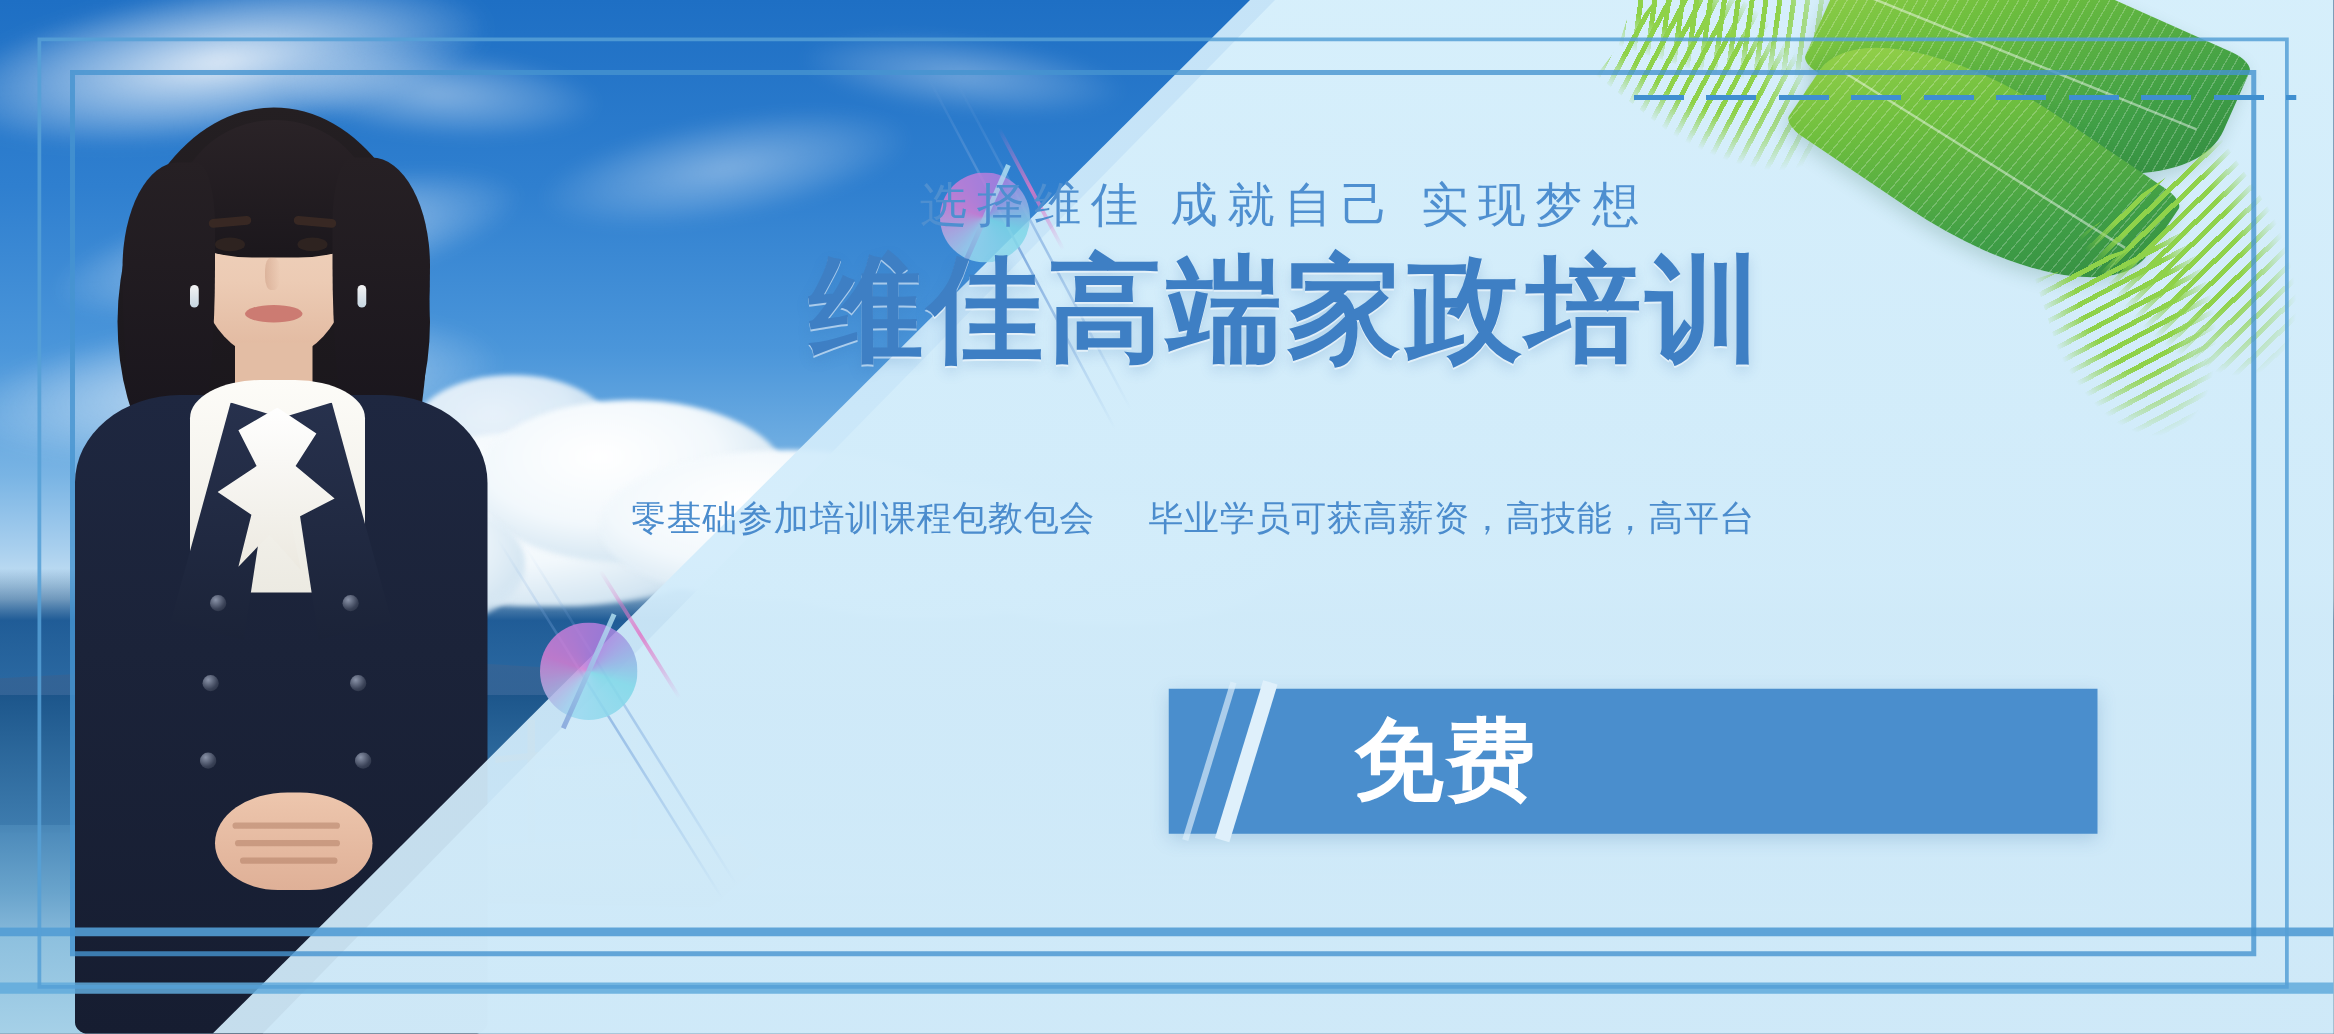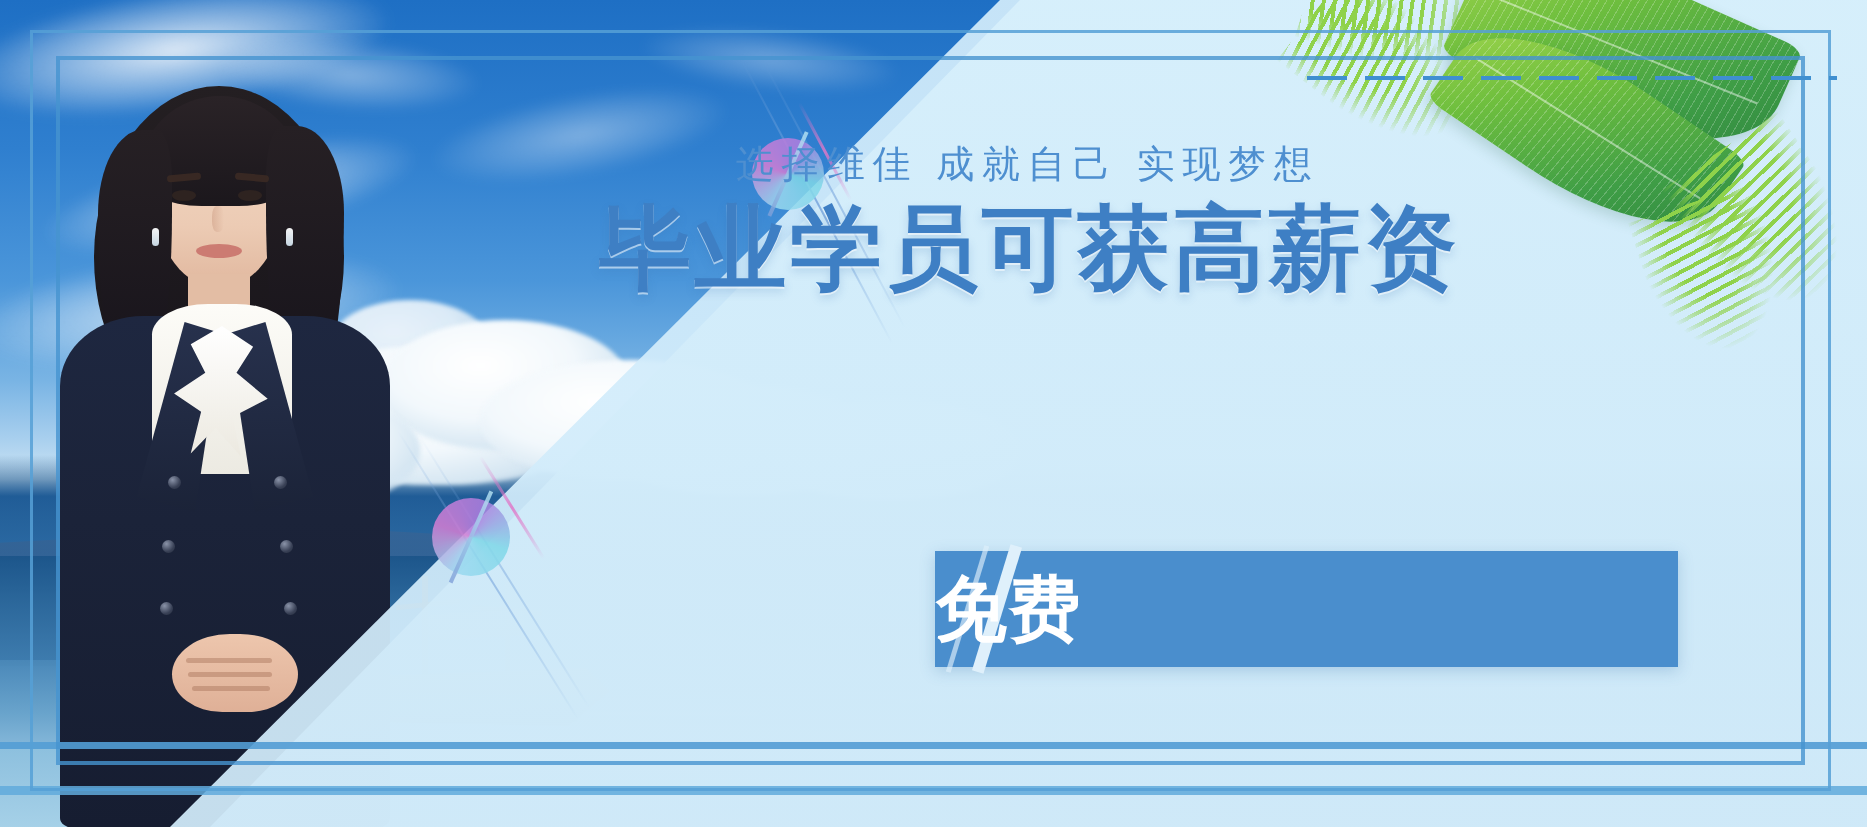--- a/index.html
+++ b/index.html
@@ -336,21 +336,21 @@
   }
   .cta .slash{
     position:absolute;left:56px;top:-8px;width:12px;height:132px;
     background:#dff0fb;transform:rotate(17deg);
   }
   .cta .slash2{
     position:absolute;left:30px;top:-8px;width:5px;height:132px;
     background:rgba(223,240,251,.65);transform:rotate(17deg);
   }
   .cta-free{
-    position:relative;
+    position:relative;margin-left:148px;
     font-size:72px;font-weight:bold;color:#ffffff;letter-spacing:.02em;
     line-height:1;
   }
   .cta-action{
     position:relative;margin-left:22px;
     font-size:56px;color:#ffffff;letter-spacing:.03em;line-height:1;
     font-weight:400;
   }
 
   
@@ -476,24 +476,29 @@
   <div class="frame frame-inner"></div>
   <div class="dash-line"></div>
 
   <div class="content">
 
     <div class="tagline">
       <span class="tagline-inner">选择维佳 成就自己 实现梦想</span>
     </div>
 
     <div class="headline">
-      <span class="headline-inner">毕业学员可获高薪资</span>
+      <span class="headline-inner">维佳高端家政培训</span>
     </div>
 
 
+    <div class="desc">
+      <span class="desc-inner">零基础参加培训课程包教包会</span>
+      <span class="gap"></span>
+      <span>毕业学员可获高薪资，高技能，高平台</span>
+    </div>
 
     <div class="cta">
       <div class="slash2"></div>
       <div class="slash"></div>
       <span class="cta-free">免费</span>
     </div>
 
   </div>
 </div>
 

